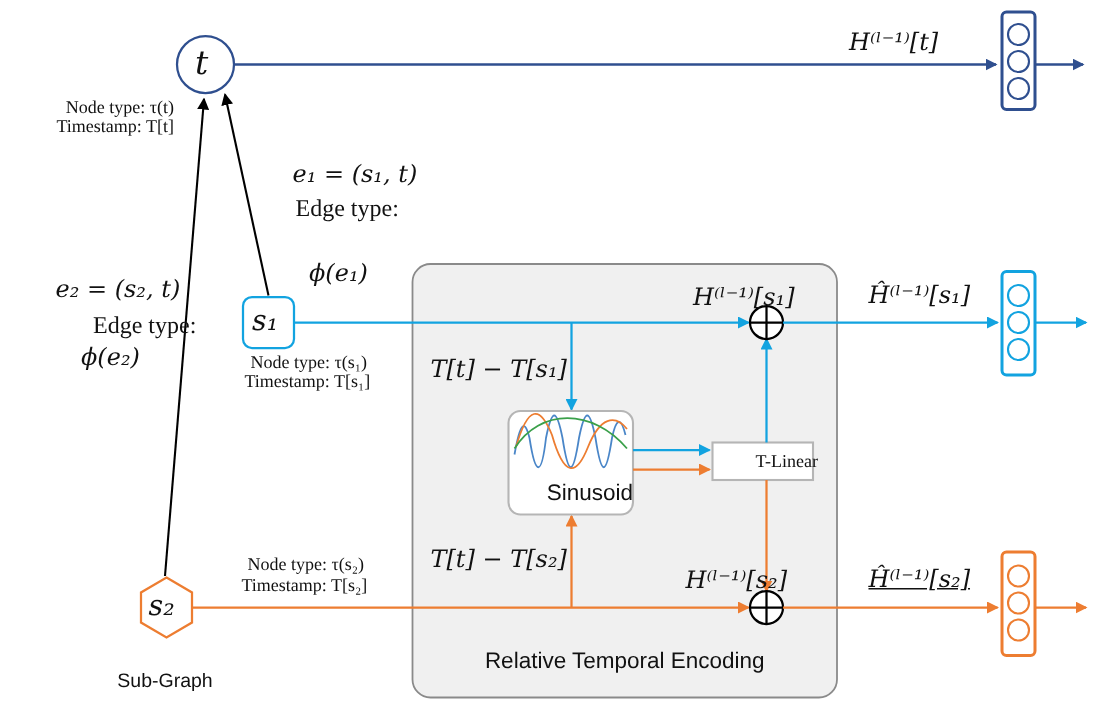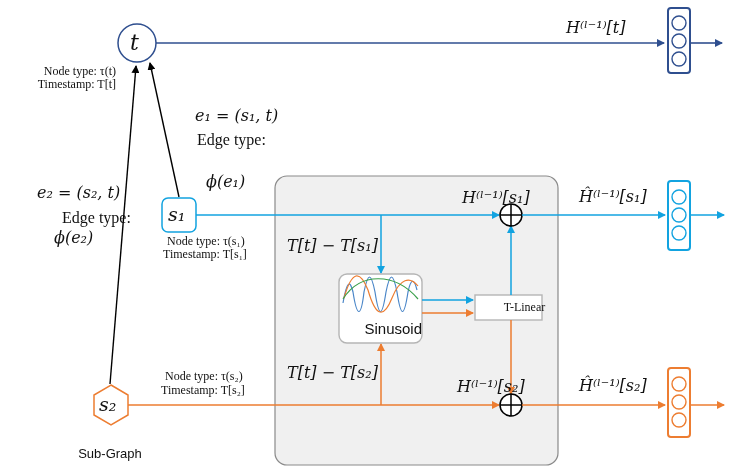--- a/index.html
+++ b/index.html
@@ -114,22 +114,23 @@
   <div class="lbl math med" style="left:206px;top:151px;margin-top:22px;">ϕ(e₁)</div>
 
   <div class="lbl math med" style="left:37px;top:184px;">e₂ = (s₂, t)</div>
   <div class="lbl serif med" style="left:38px;top:209px;">Edge type:</div>
   <div class="lbl math med" style="left:54px;top:229px;">ϕ(e₂)</div>
 
   <div class="lbl math med" style="left:566px;top:19px;">H⁽ˡ⁻¹⁾[t]</div>
   <div class="lbl math med" style="left:422px;top:189px;margin-left:40px;">H⁽ˡ⁻¹⁾[s₁]</div>
   <div class="lbl math med" style="left:421px;top:378px;margin-left:36px;">H⁽ˡ⁻¹⁾[s₂]</div>
   <div class="lbl math med" style="left:579px;top:188px;">Ĥ⁽ˡ⁻¹⁾[s₁]</div>
-  <div class="lbl math med" style="left:579px;top:377px;">Ĥ⁽ˡ⁻¹⁾[s₂]</div>
+  <div class="lbl math med" style="left:579px;top:377px;text-decoration:underline;">Ĥ⁽ˡ⁻¹⁾[s₂]</div>
 
   <div class="lbl math med" style="left:287px;top:237px;">T[t] − T[s₁]</div>
   <div class="lbl math med" style="left:287px;top:364px;">T[t] − T[s₂]</div>
 
   <div class="lbl sans center" style="left:339px;top:320px;width:83px;font-size:15px;text-align:right;">Sinusoid</div>
   <div class="lbl serif center" style="left:475px;top:300px;width:51px;font-size:12px;">T-Linear</div>
+  <div class="lbl sans center" style="left:275px;top:432px;width:283px;font-size:15px;">Relative Temporal Encoding</div>
 
   <div class="lbl sans center" style="left:20px;top:446px;width:180px;font-size:13px;">Sub-Graph</div>
 </div>
 
 </body></html>

